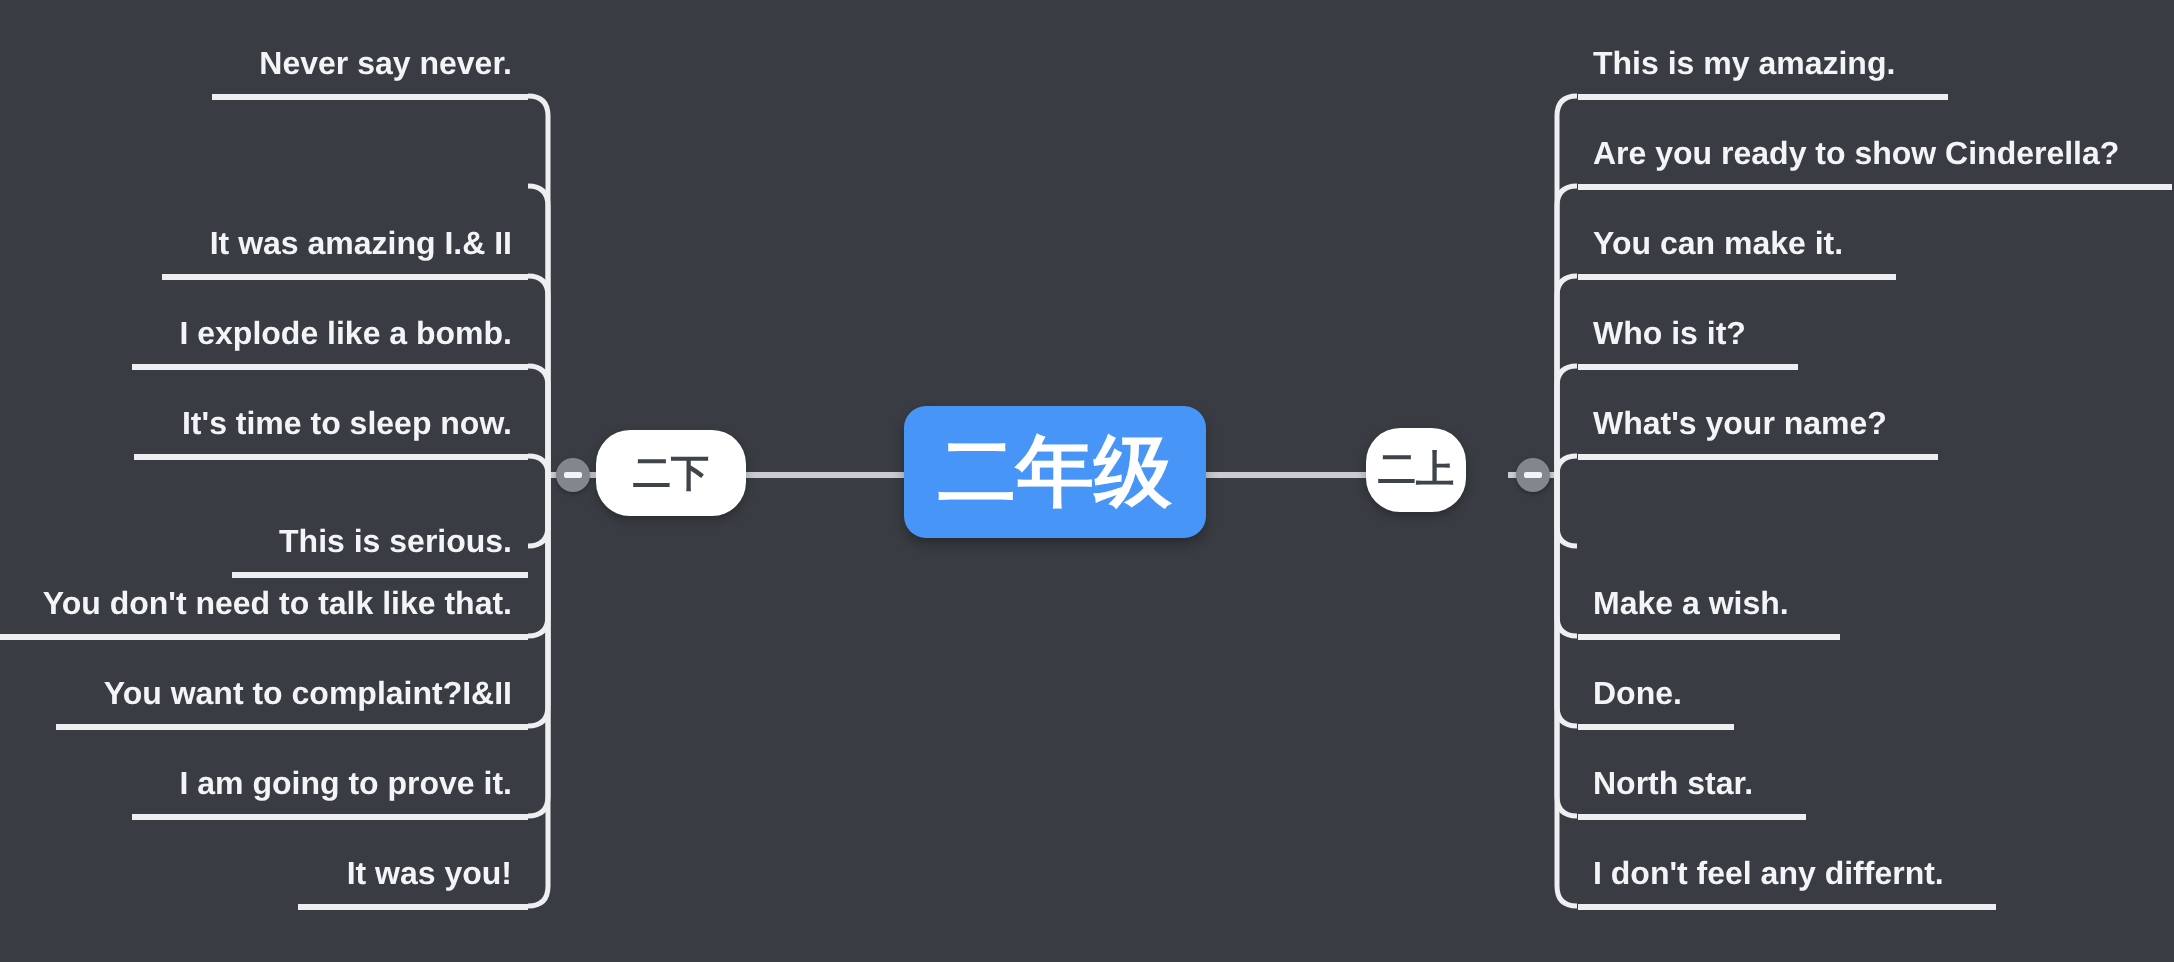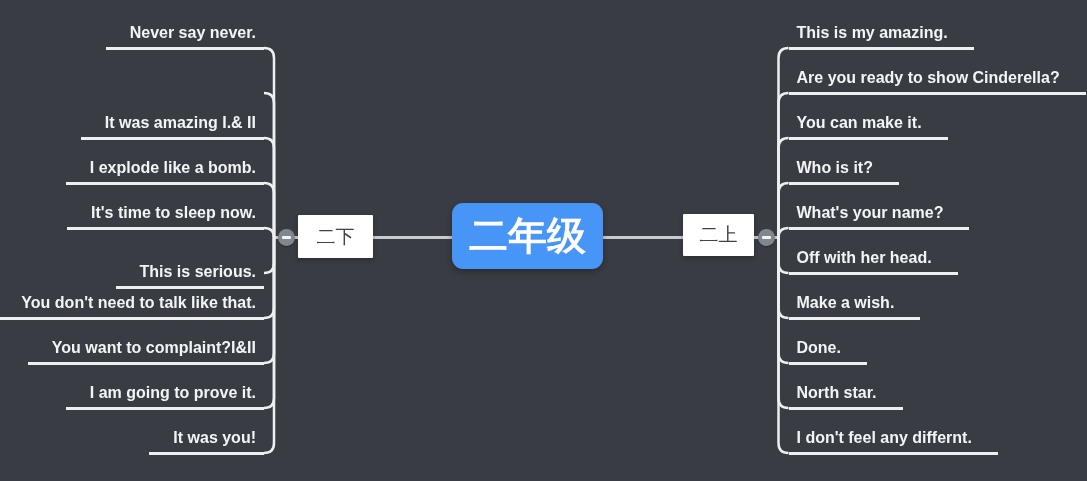--- a/index.html
+++ b/index.html
@@ -32,23 +32,23 @@
     font-size:16px;font-weight:700;
     white-space:nowrap;
   }
   .topic .topic-text{padding-bottom:5px;}
   .topic.side-left{padding:0 8px 0 24px;}
   .topic.side-right{padding:0 26px 0 8px;}
   .branch-node{
     position:absolute;
     background:var(--node-bg);
     color:var(--node-text);
-    border-radius:1px;
+    border-radius:17px;
     display:flex;align-items:center;justify-content:center;
-    font-size:19px;font-weight:400;
+    font-size:19px;font-weight:700;
     box-shadow:0 2px 5px rgba(0,0,0,.28);
   }
   .root-node{
     position:absolute;
     background:var(--accent);
     color:#ffffff;
     border-radius:11px;
     display:flex;align-items:center;justify-content:center;
     font-size:39px;font-weight:700;
     box-shadow:0 3px 6px rgba(0,0,0,.3);
@@ -94,21 +94,21 @@
       <path d="M 788.5 318 Q 778.5 318 778.5 308 L 778.5 237.5" fill="none" stroke="#edeff1" stroke-width="2.5"></path>
       <path d="M 788.5 363 Q 778.5 363 778.5 353 L 778.5 237.5" fill="none" stroke="#edeff1" stroke-width="2.5"></path>
       <path d="M 788.5 408 Q 778.5 408 778.5 398 L 778.5 237.5" fill="none" stroke="#edeff1" stroke-width="2.5"></path>
       <path d="M 788.5 453 Q 778.5 453 778.5 443 L 778.5 237.5" fill="none" stroke="#edeff1" stroke-width="2.5"></path>
     </svg>
 
   <div class="branch-node" id="branch-left" style="left:298px;top:215px;width:75px;height:43px;">
     <span>二下</span>
   </div>
 
-  <div class="branch-node" id="branch-right" style="left:683px;top:214px;width:71px;height:42px;">
+  <div class="branch-node" id="branch-right" style="left:683px;top:214px;width:50px;height:42px;">
     <span>二上</span>
   </div>
 
   <div class="root-node" style="left:452px;top:203px;width:151px;height:66px;">
     <span>二年级</span>
   </div>
 
   <div class="collapse-badge" style="left:277.5px;top:229px;">
     <span class="minus"></span>
   </div>
@@ -152,23 +152,20 @@
     </div>
     <div class="topic side-right" style="top: 102.5px; left: 788.5px;">
       <span class="topic-text">You can make it.</span>
     </div>
     <div class="topic side-right" style="top: 147.5px; left: 788.5px;">
       <span class="topic-text">Who is it?</span>
     </div>
     <div class="topic side-right" style="top: 192.5px; left: 788.5px;">
       <span class="topic-text">What's your name?</span>
     </div>
-    <div class="topic side-right" style="top: 237.5px; left: 788.5px;">
-      <span class="topic-text">Off with her head.</span>
-    </div>
     <div class="topic side-right" style="top: 282.5px; left: 788.5px;">
       <span class="topic-text">Make a wish.</span>
     </div>
     <div class="topic side-right" style="top: 327.5px; left: 788.5px; text-align: right;">
       <span class="topic-text">Done.</span>
     </div>
     <div class="topic side-right" style="top: 372.5px; left: 788.5px;">
       <span class="topic-text">North star.</span>
     </div>
     <div class="topic side-right" style="top: 417.5px; left: 788.5px;">

